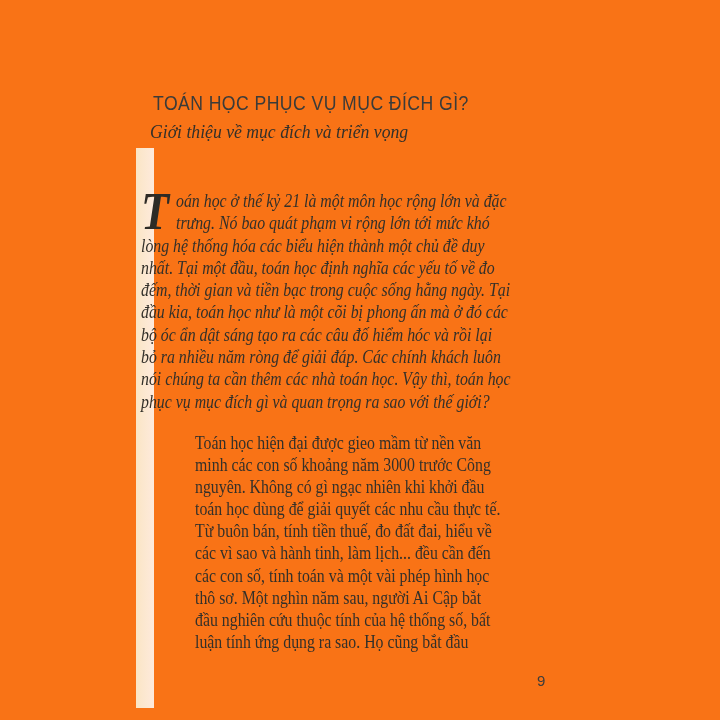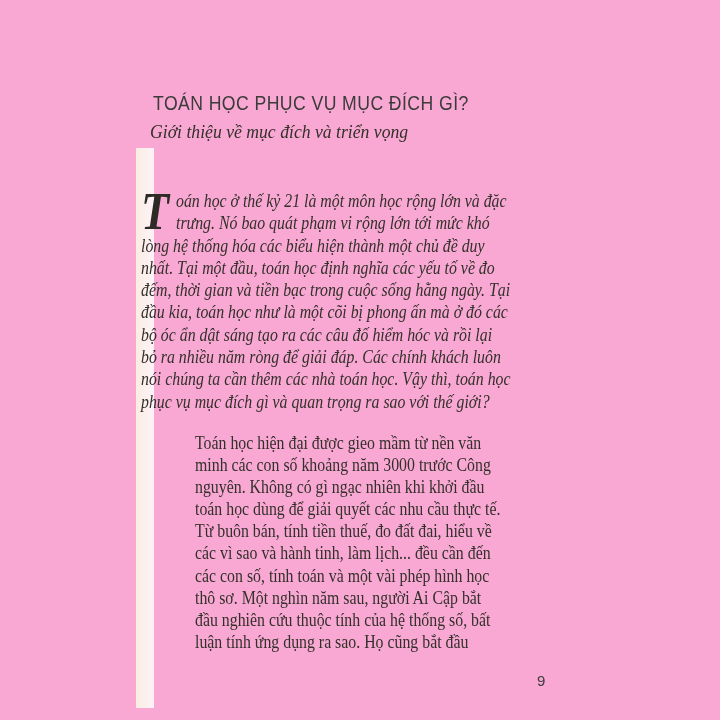--- a/index.html
+++ b/index.html
@@ -1,19 +1,19 @@
 <!DOCTYPE html>
 <html><head>
 <meta charset="utf-8">
 <style>
   html,body{margin:0;padding:0;background:#ffffff;}
   .page{
     position:relative;
     width:720px;height:720px;
-    background:#f9a8d4;
+    background:#f97316;
     overflow:hidden;
     font-family:"Liberation Serif", serif;
   }
   .edge-shade{
     position:absolute;
     left:136px;top:148px;
     width:18px;height:560px;
     background:linear-gradient(90deg, #fbf9e4 0%, #fdfdf3 55%, #ffffff 100%);
     opacity:.85;
     pointer-events:none;

